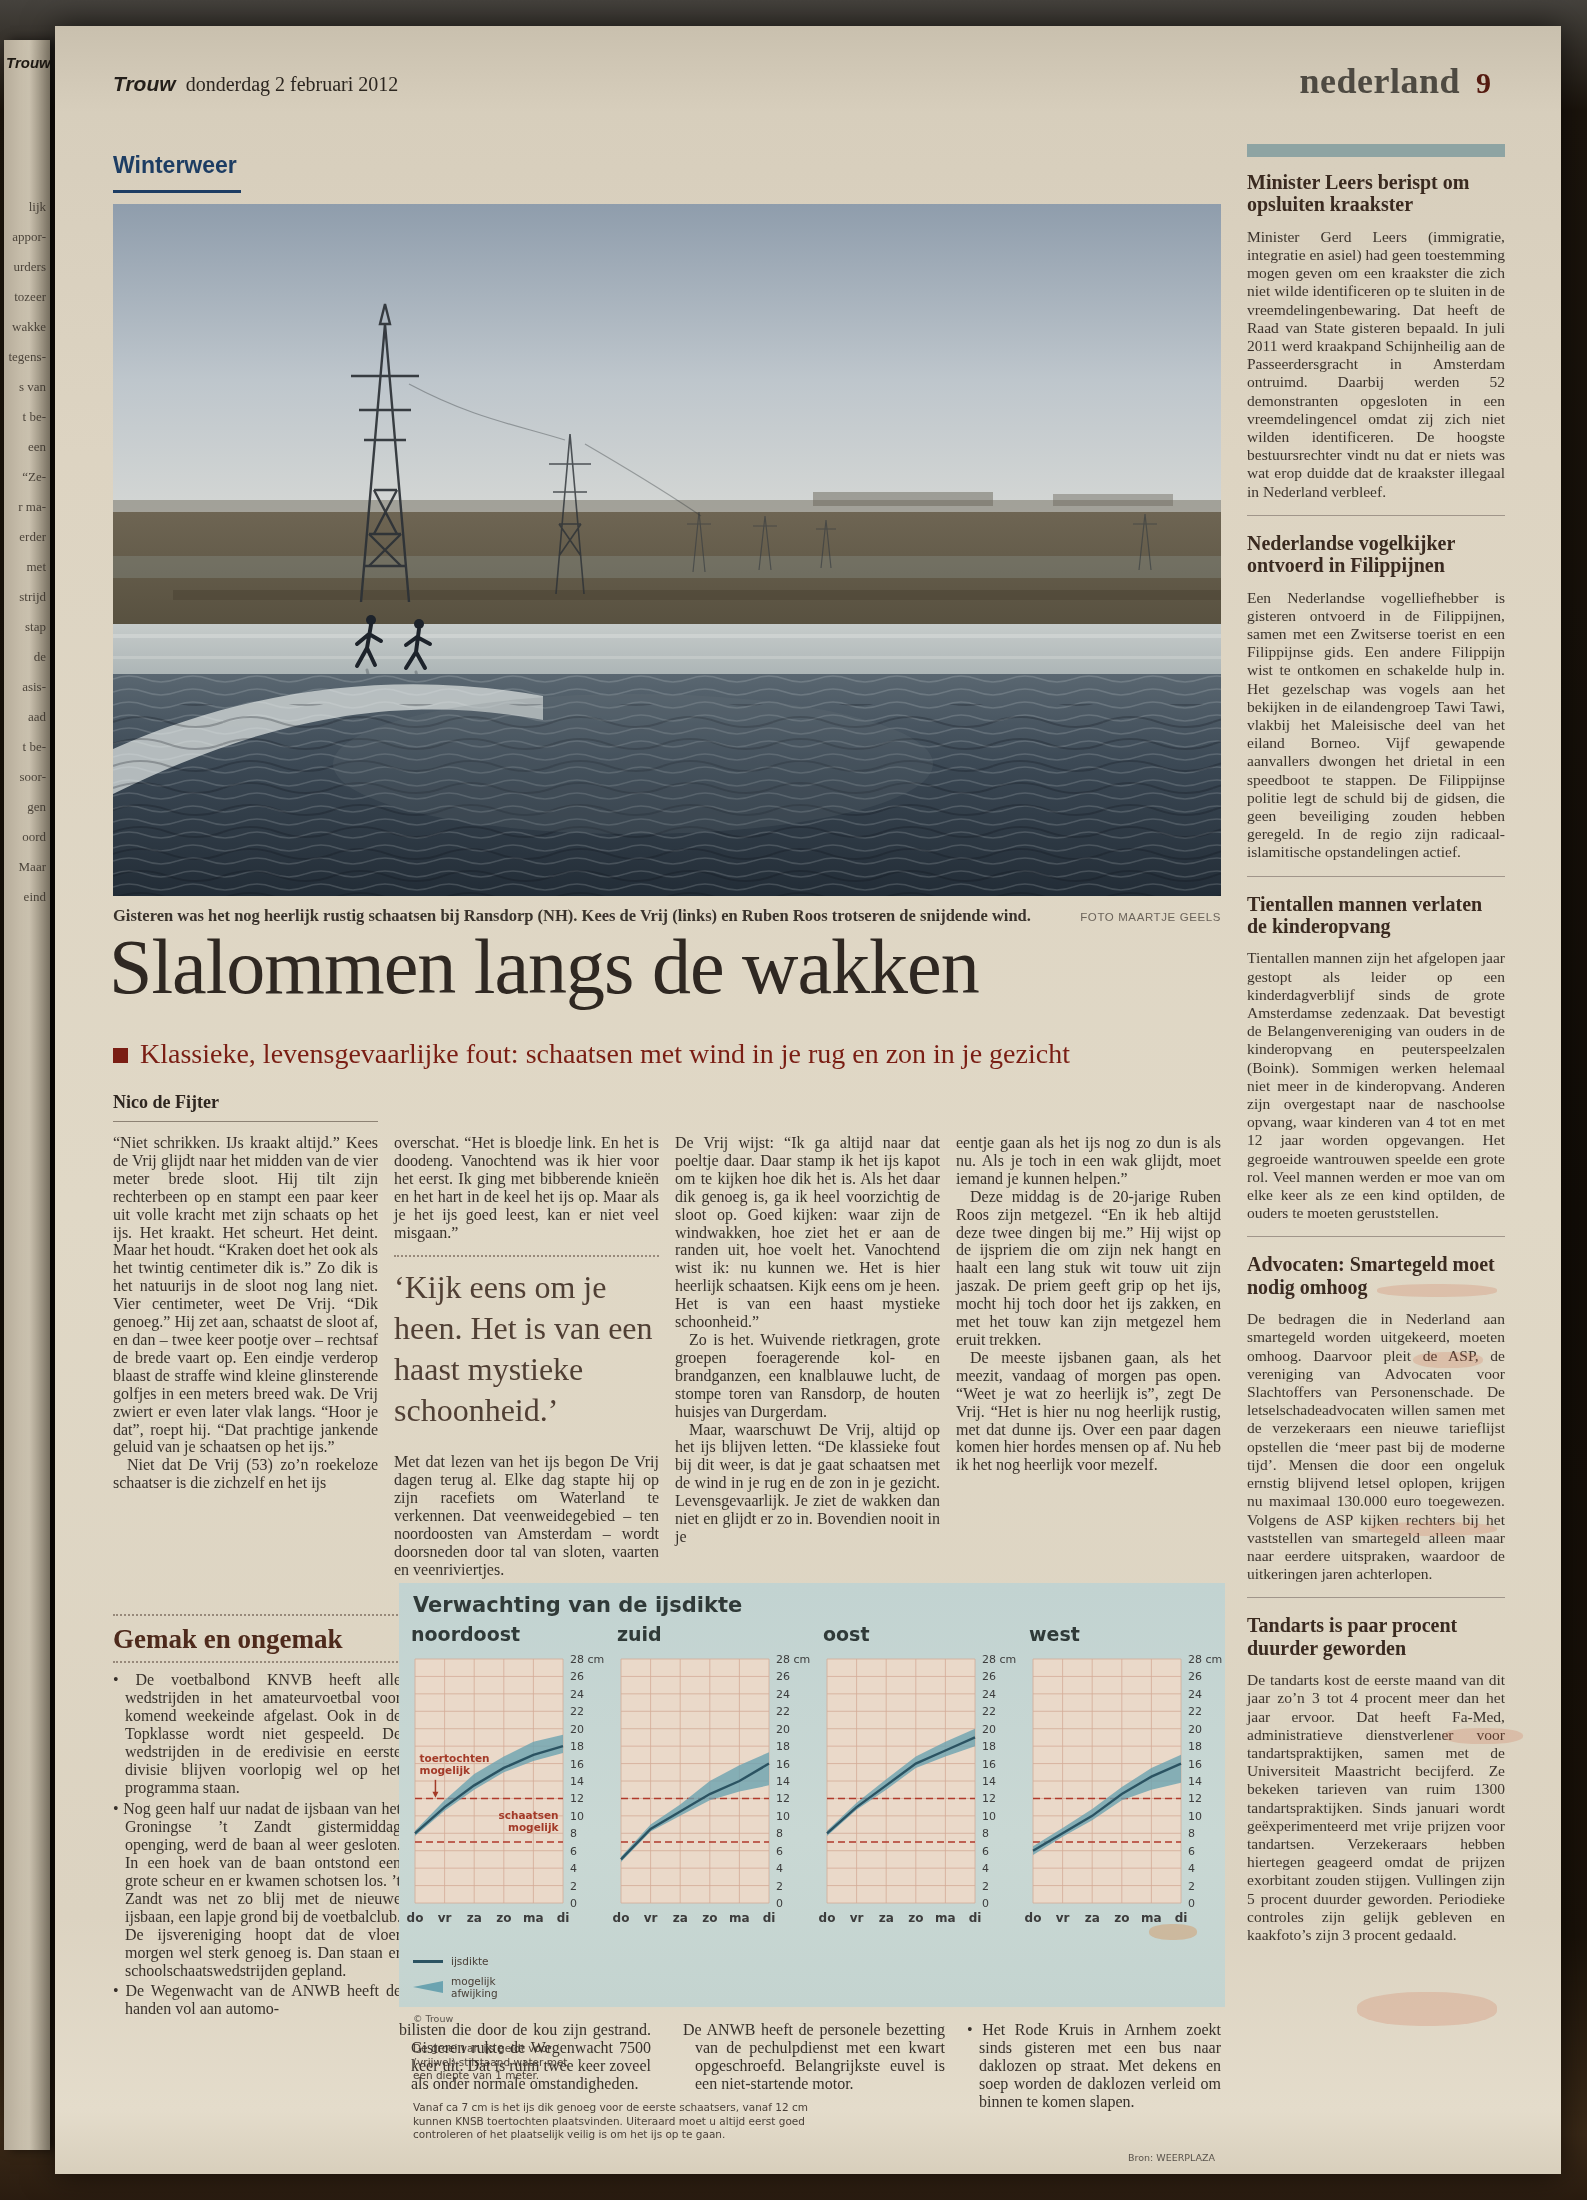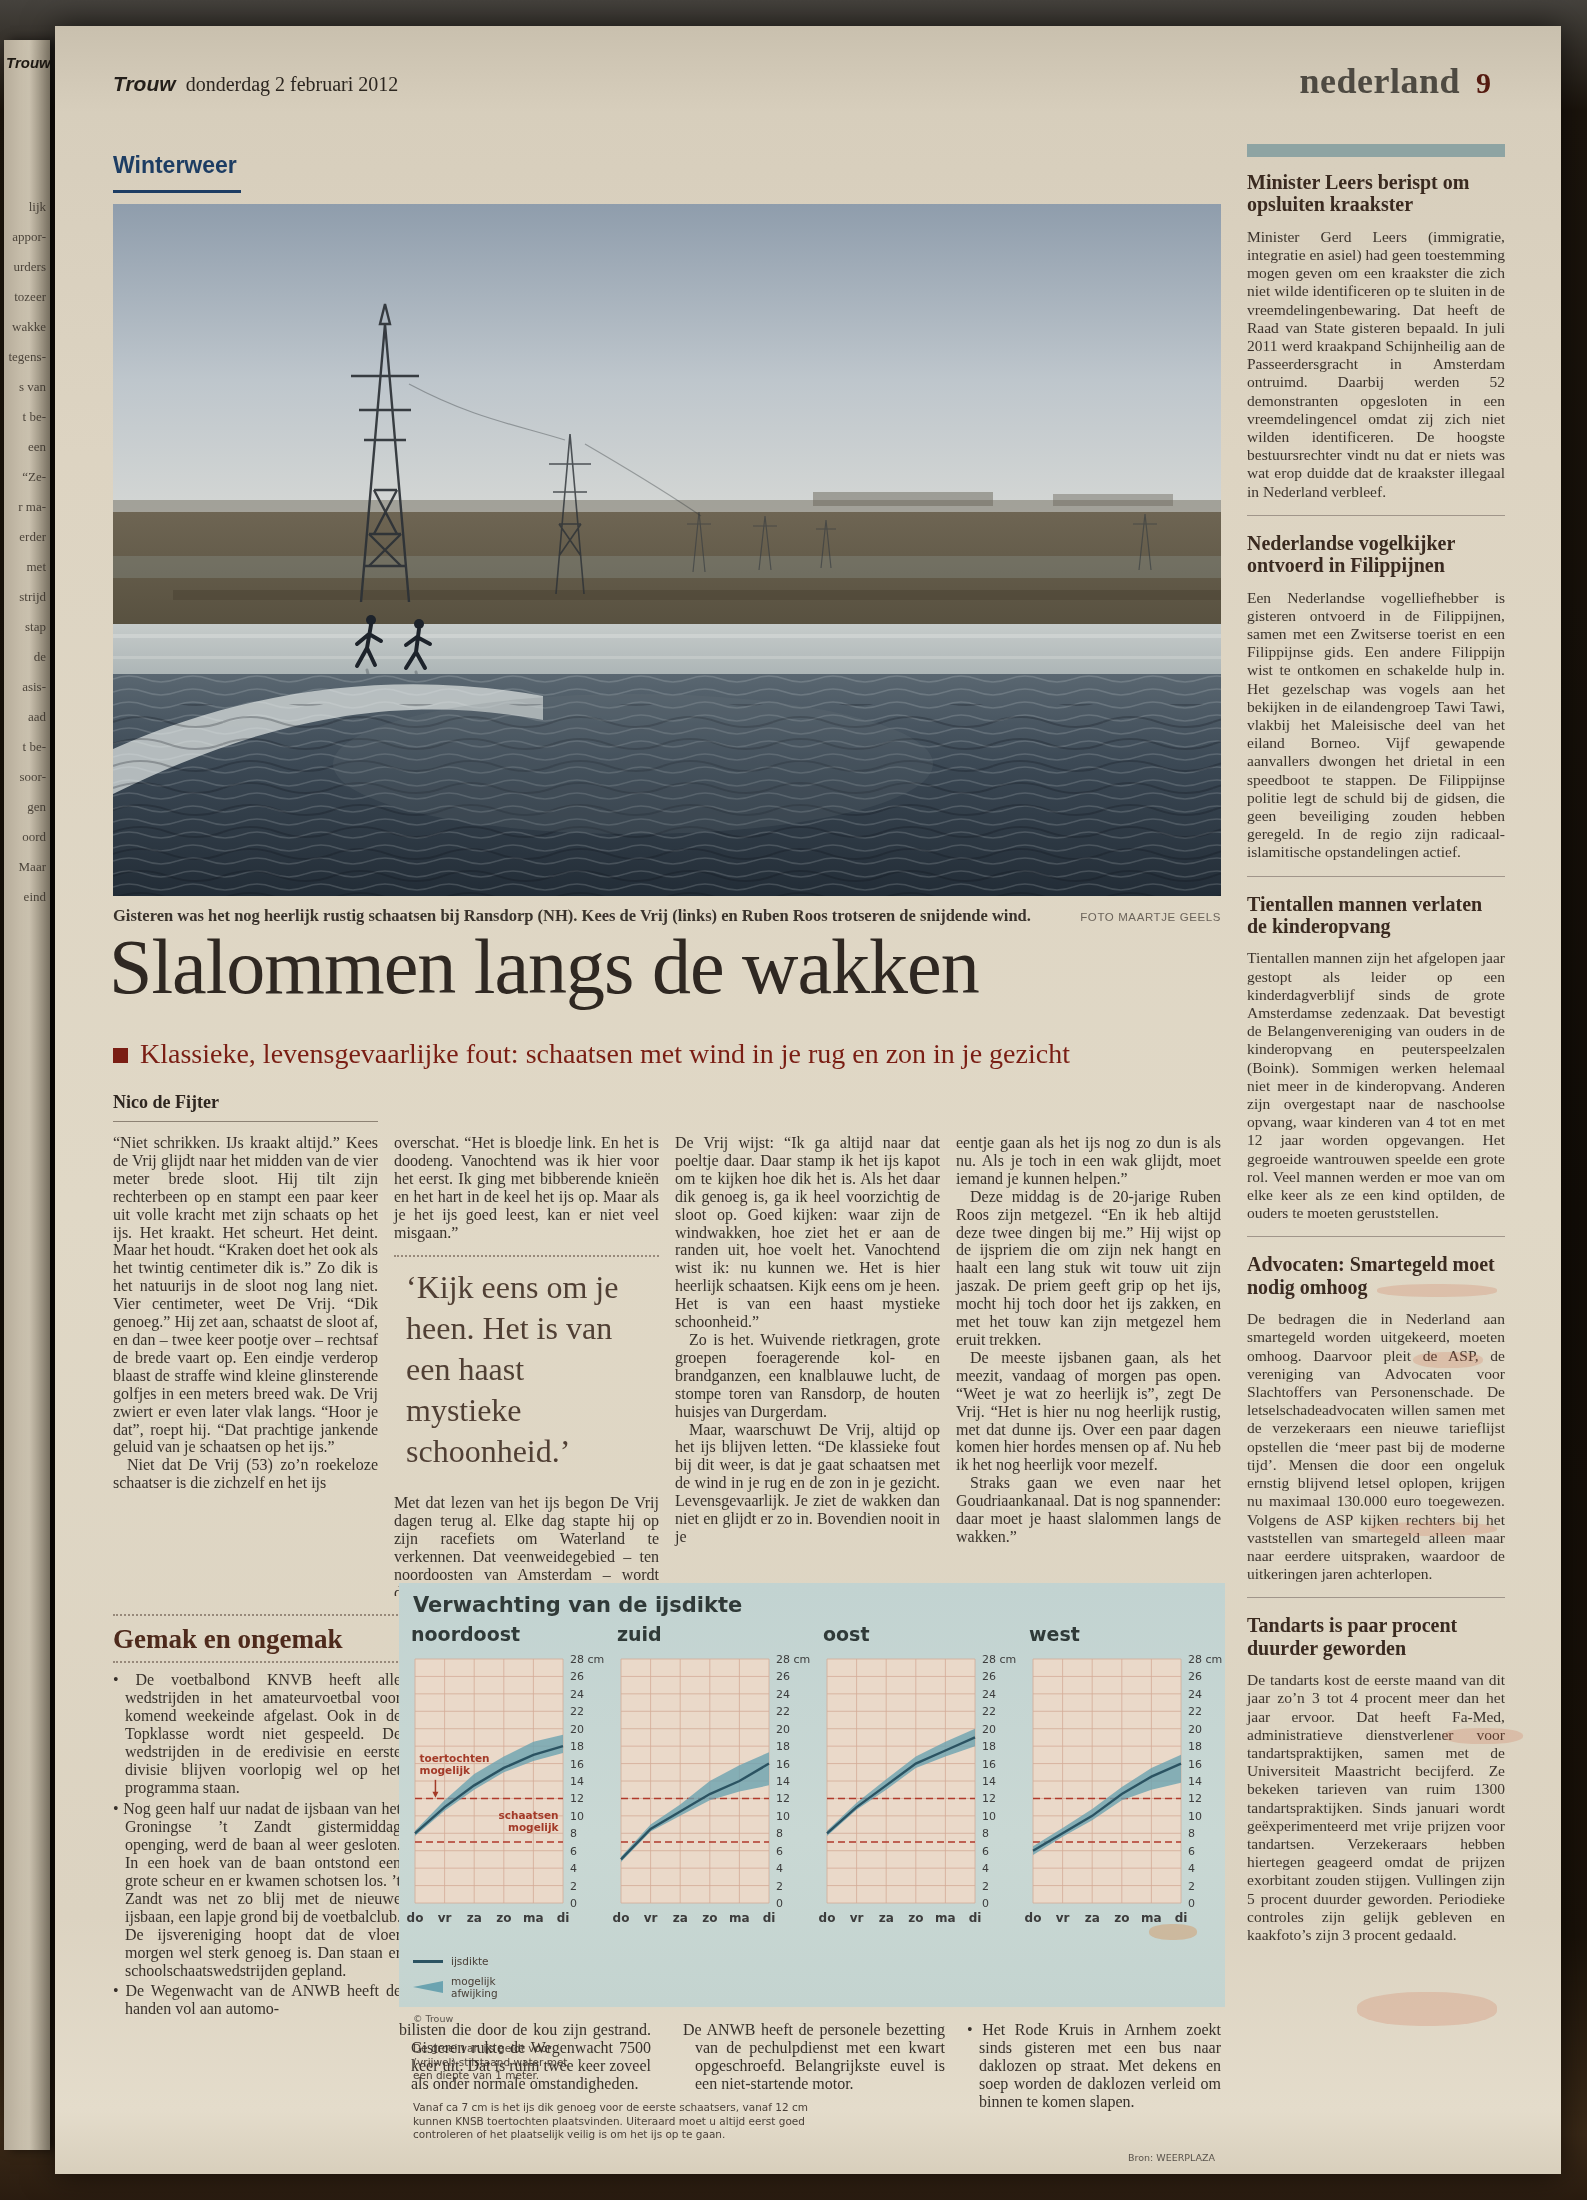--- a/index.html
+++ b/index.html
@@ -39,21 +39,21 @@
   .subhead{position:absolute;left:58px;top:1012px;width:1120px;font-weight:normal;font-size:28px;color:#7a1e14;}
   .subhead .sq{display:inline-block;width:15px;height:15px;background:#7a1e14;margin-right:12px;}
   .byline{position:absolute;left:58px;top:1066px;width:265px;font-weight:bold;font-size:18px;color:#2e2620;
     border-bottom:1.5px solid #8d8274;padding-bottom:8px;}
   
   .cols{position:absolute;left:58px;top:1108px;width:1108px;height:462px;display:flex;gap:16px;overflow:hidden;}
   .col{width:265px;flex:0 0 265px;font-size:16px;line-height:1.12;text-align:justify;color:#37302a;}
   .para{margin:0;}
   .para.ind{text-indent:14px;}
   .dotted-rule{border-top:2px dotted #97897a;margin:14px 0 10px;}
-  .pull-quote{font-size:32px;line-height:1.28;color:#503f34;text-align:left;margin:6px 12px 22px;}
+  .pull-quote{font-size:32px;line-height:1.28;color:#503f34;text-align:left;margin:6px 0 22px;}
   
   .gemak{position:absolute;left:58px;top:1582px;width:288px;}
   .gemak .dotted-rule{margin:6px 0 8px;}
   .gemak-title{font-weight:bold;font-size:27px;color:#4e2a1c;margin:2px 0 2px;}
   .gemak-items{font-size:16px;line-height:1.13;text-align:justify;color:#37302a;}
   .gemak-items .para{padding-left:12px;text-indent:-12px;margin-bottom:2px;}
   
   .chart-block{position:absolute;left:344px;top:1557px;width:826px;height:424px;
     background:linear-gradient(180deg,#c2d3d1 0%,#c9d8d4 60%,#c4d4d0 100%);
     font-family:"DejaVu Sans",sans-serif;color:#2f3a3a;}
@@ -238,21 +238,20 @@
     </div>
     <div class="col">
         <p class="para">De Vrij wijst: “Ik ga altijd naar dat poeltje daar. Daar stamp ik het ijs kapot om te kijken hoe dik het is. Als het daar dik genoeg is, ga ik heel voorzichtig de sloot op. Goed kijken: waar zijn de windwakken, hoe ziet het er aan de randen uit, hoe voelt het. Vanochtend wist ik: nu kunnen we. Het is hier heerlijk schaatsen. Kijk eens om je heen. Het is van een haast mystieke schoonheid.”</p>
         <p class="para ind">Zo is het. Wuivende rietkragen, grote groepen foeragerende kol- en brandganzen, een knalblauwe lucht, de stompe toren van Ransdorp, de houten huisjes van Durgerdam.</p>
         <p class="para ind">Maar, waarschuwt De Vrij, altijd op het ijs blijven letten. “De klassieke fout bij dit weer, is dat je gaat schaatsen met de wind in je rug en de zon in je gezicht. Levensgevaarlijk. Je ziet de wakken dan niet en glijdt er zo in. Bovendien nooit in je</p>
       </div>
     <div class="col">
         <p class="para">eentje gaan als het ijs nog zo dun is als nu. Als je toch in een wak glijdt, moet iemand je kunnen helpen.”</p>
         <p class="para ind">Deze middag is de 20-jarige Ruben Roos zijn metgezel. “En ik heb altijd deze twee dingen bij me.” Hij wijst op de ijspriem die om zijn nek hangt en haalt een lang stuk wit touw uit zijn jaszak. De priem geeft grip op het ijs, mocht hij toch door het ijs zakken, en met het touw kan zijn metgezel hem eruit trekken.</p>
         <p class="para ind">De meeste ijsbanen gaan, als het meezit, vandaag of morgen pas open. “Weet je wat zo heerlijk is”, zegt De Vrij. “Het is hier nu nog heerlijk rustig, met dat dunne ijs. Over een paar dagen komen hier hordes mensen op af. Nu heb ik het nog heerlijk voor mezelf.</p>
-        <p class="para ind">Straks gaan we even naar het Goudriaankanaal. Dat is nog spannender: daar moet je haast slalommen langs de wakken.”</p>
       </div>
   </div>
 
   <div class="gemak">
     <div class="dotted-rule"></div>
     <div class="gemak-title">Gemak en ongemak</div>
     <div class="dotted-rule"></div>
     <div class="gemak-items">
         <p class="para">• De voetbalbond KNVB heeft alle wedstrijden in het amateurvoetbal voor komend weekeinde afgelast. Ook in de Topklasse wordt niet gespeeld. De wedstrijden in de eredivisie en eerste divisie blijven voorlopig wel op het programma staan.</p>
         <p class="para ind">• Nog geen half uur nadat de ijsbaan van het Groningse ’t Zandt gistermiddag openging, werd de baan al weer gesloten. In een hoek van de baan ontstond een grote scheur en er kwamen schotsen los. ’t Zandt was net zo blij met de nieuwe ijsbaan, een lapje grond bij de voetbalclub. De ijsvereniging hoopt dat de vloer morgen wel sterk genoeg is. Dan staan er schoolschaatswedstrijden gepland.</p>

